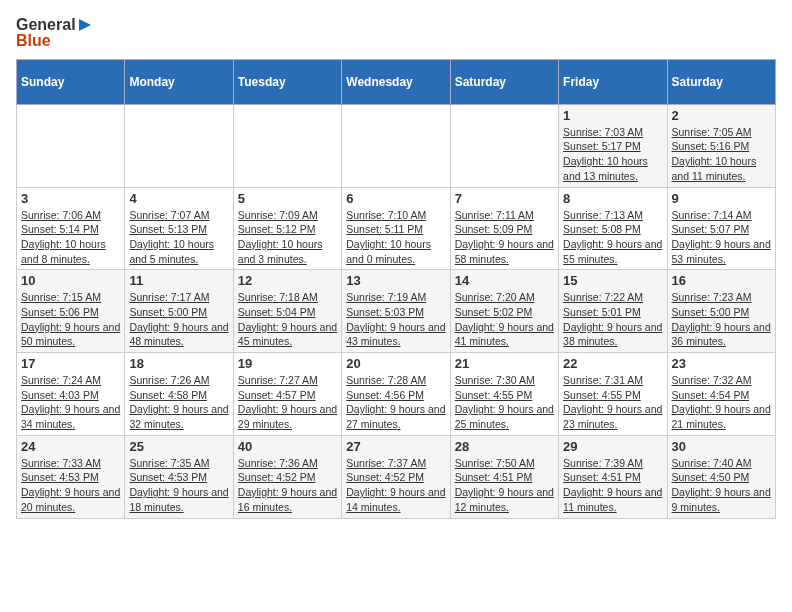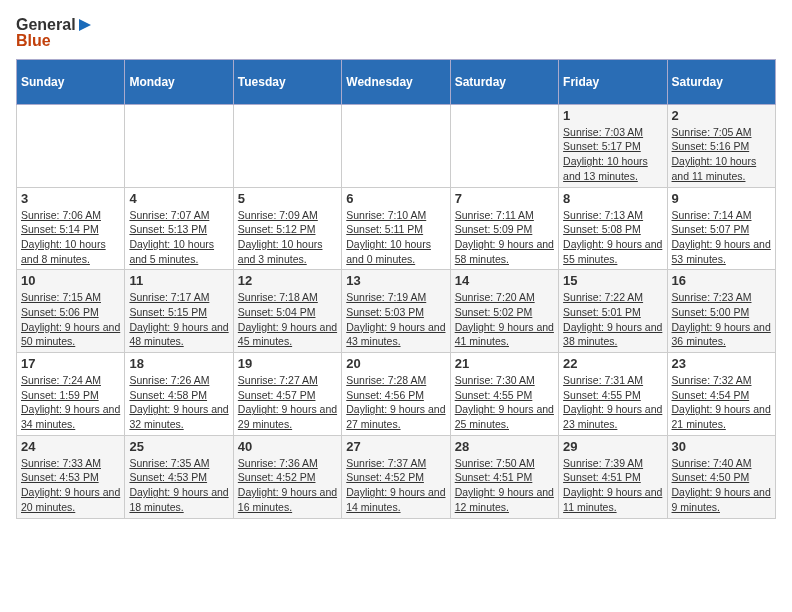--- a/index.html
+++ b/index.html
@@ -177,21 +177,21 @@
       <tr>
         <td>
           <span class="day-num">10</span>
           <div class="day-info">Sunrise: 7:15 AM
 Sunset: 5:06 PM
 Daylight: 9 hours and 50 minutes.</div>
         </td>
         <td>
           <span class="day-num">11</span>
           <div class="day-info">Sunrise: 7:17 AM
-Sunset: 5:15 PM
+Sunset: 5:00 PM
 Daylight: 9 hours and 48 minutes.</div>
         </td>
         <td>
           <span class="day-num">12</span>
           <div class="day-info">Sunrise: 7:18 AM
 Sunset: 5:04 PM
 Daylight: 9 hours and 45 minutes.</div>
         </td>
         <td>
           <span class="day-num">13</span>
@@ -215,21 +215,21 @@
           <span class="day-num">16</span>
           <div class="day-info">Sunrise: 7:23 AM
 Sunset: 5:00 PM
 Daylight: 9 hours and 36 minutes.</div>
         </td>
       </tr>
       <tr>
         <td>
           <span class="day-num">17</span>
           <div class="day-info">Sunrise: 7:24 AM
-Sunset: 1:59 PM
+Sunset: 4:03 PM
 Daylight: 9 hours and 34 minutes.</div>
         </td>
         <td>
           <span class="day-num">18</span>
           <div class="day-info">Sunrise: 7:26 AM
 Sunset: 4:58 PM
 Daylight: 9 hours and 32 minutes.</div>
         </td>
         <td>
           <span class="day-num">19</span>

